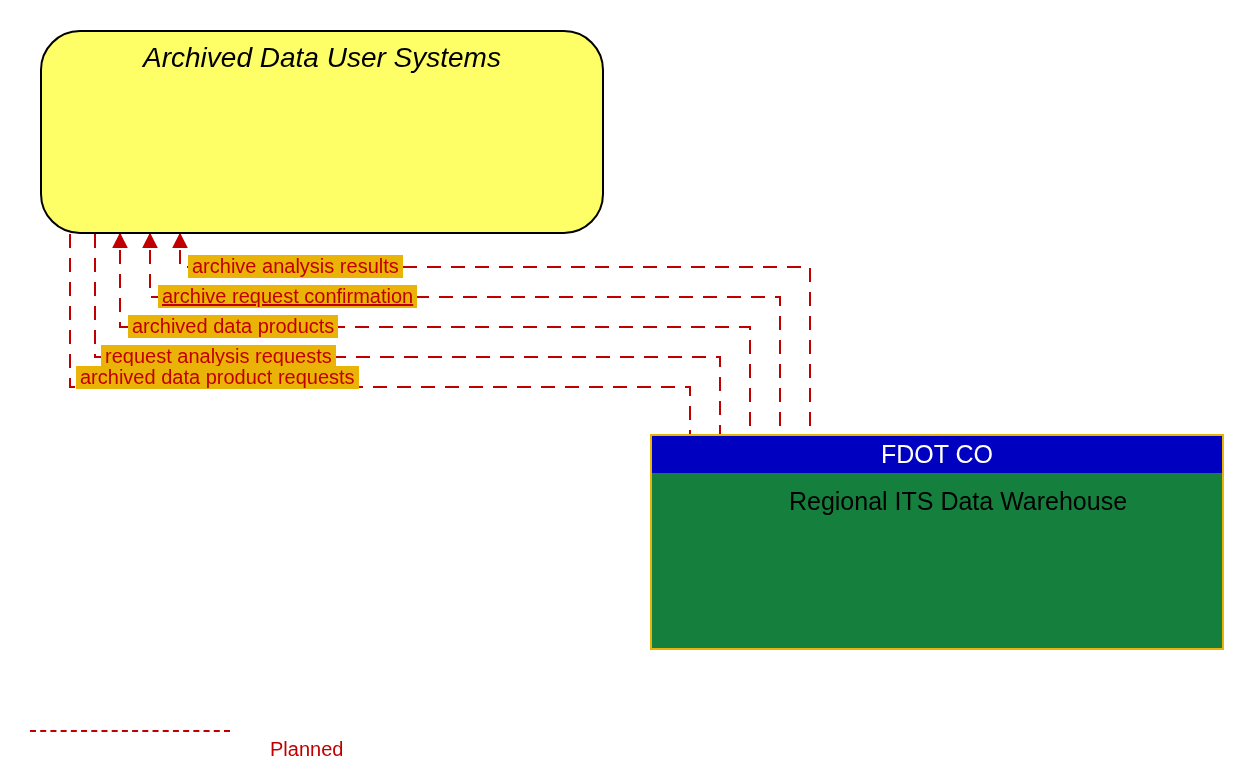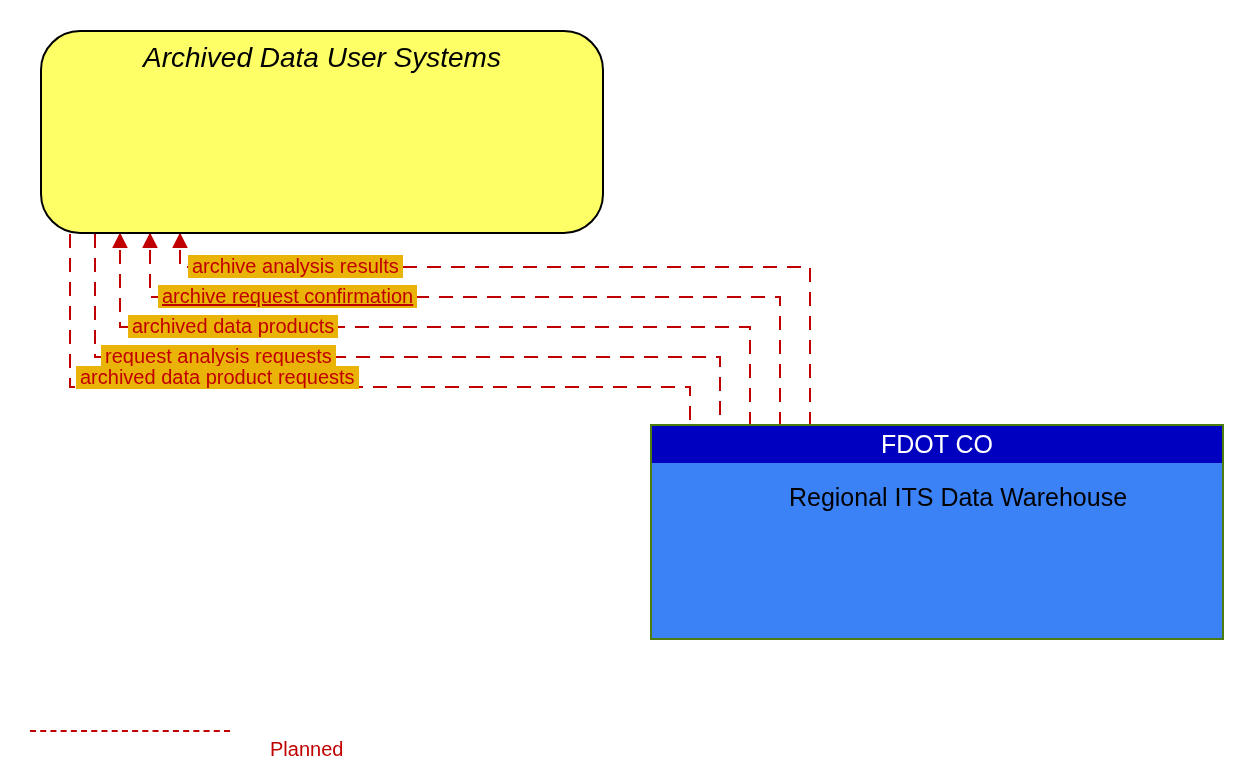--- a/index.html
+++ b/index.html
@@ -25,37 +25,37 @@
     font-style: italic;
   }
   .box-yellow .title {
     font-size: 28px;
     padding-top: 10px;
     color: #000;
   }
   .box-right {
     position: absolute;
     left: 650px;
-    top: 424px;
+    top: 434px;
     width: 570px;
     height: 212px;
-    border: 2px solid #4d7c0f;
-    background: #3b82f6;
+    border: 2px solid #eab308;
+    background: #15803d;
   }
   .box-right .header {
     background: #0000c0;
     color: #fff;
     font-size: 25px;
     text-align: center;
     padding: 4px 0;
   }
   .box-right .body {
     font-size: 25px;
     text-align: center;
-    padding-top: 20px;
+    padding-top: 14px;
     color: #000;
     margin-left: 42px;
   }
   .flow-label {
     position: absolute;
     font-size: 20px;
     color: #c00000;
     background: #eab308; 
     padding: 0 4px;
     white-space: nowrap;

